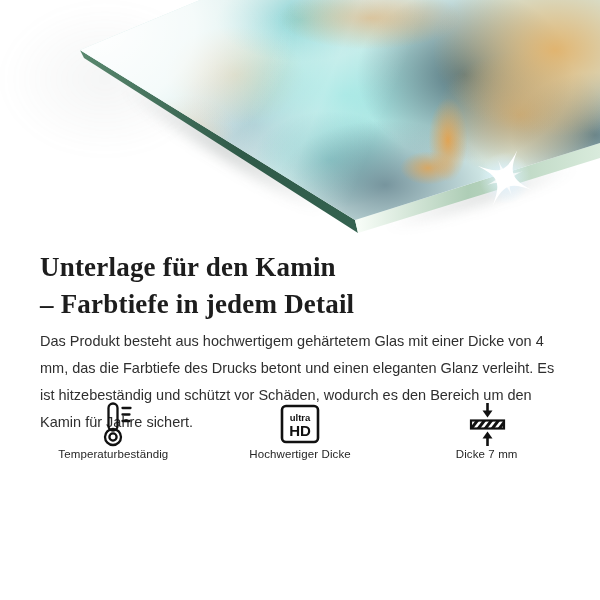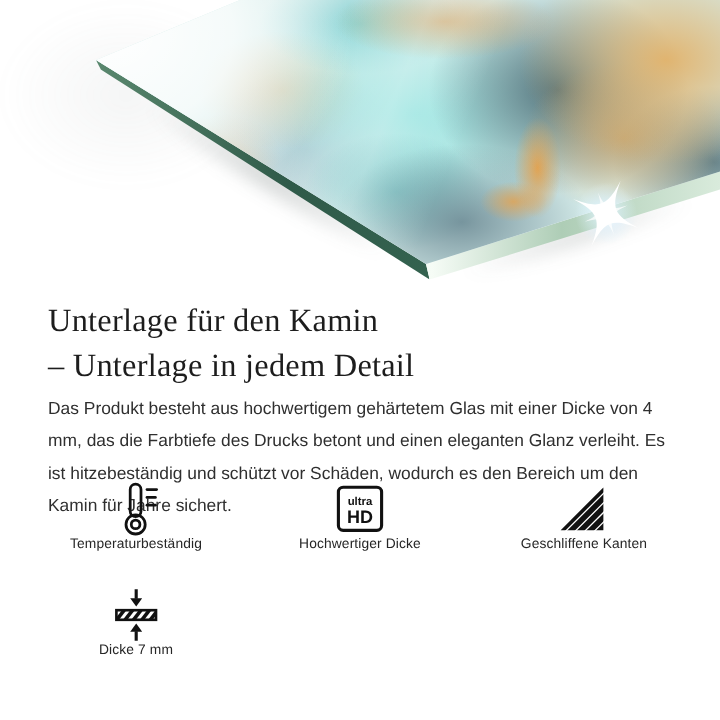--- a/index.html
+++ b/index.html
@@ -61,21 +61,21 @@
       radial-gradient(ellipse 70px 50px at 185px 130px,rgba(228,172,110,.4) 0%,rgba(228,172,110,0) 70%),
       radial-gradient(ellipse 120px 95px at 255px 125px,rgba(172,182,198,.65) 0%,rgba(172,182,198,0) 72%),
       radial-gradient(ellipse 160px 110px at 180px 60px,rgba(205,235,232,.9) 0%,rgba(205,235,232,0) 75%);
   }
   .sparkle{position:absolute;left:463px;top:136px;}
 
   
   .headline{
     position:absolute;left:40px;top:231px;
     font-family:"Liberation Serif",serif;
-    font-size:27px;line-height:37px;font-weight:400;color:#1d1d1d;
+    font-size:27px;line-height:37px;font-weight:700;color:#1d1d1d;
     letter-spacing:.2px;
   }
   .headline span{display:block;}
   .body-text{
     position:absolute;left:40px;top:313px;width:524px;
     font-size:14.5px;line-height:27px;color:#2f2f2f;
   }
 
   
   .features{
@@ -110,21 +110,21 @@
       <path d="M0,-30 C1.5,-6 6,-1.5 30,0 C6,1.5 1.5,6 0,30 C-1.5,6 -6,1.5 -30,0 C-6,-1.5 -1.5,-6 0,-30 Z" fill="#ffffff"></path>
     </g>
     <g transform="rotate(69)" opacity="0.75">
       <path d="M0,-19 C1,-4 4,-1 19,0 C4,1 1,4 0,19 C-1,4 -4,1 -19,0 C-4,-1 -1,-4 0,-19 Z" fill="#ffffff"></path>
     </g>
   </svg>
 </div>
 
 <h1 class="headline">
   <span>Unterlage für den Kamin</span>
-  <span>– Unterlage in jedem Detail</span>
+  <span>– Farbtiefe in jedem Detail</span>
 </h1>
 
 <p class="body-text">Das Produkt besteht aus hochwertigem gehärtetem Glas mit einer Dicke von 4 mm, das die Farbtiefe des Drucks betont und einen eleganten Glanz verleiht. Es ist hitzebeständig und schützt vor Schäden, wodurch es den Bereich um den Kamin für Jahre sichert.</p>
 
 <div class="features">
 
   <div class="feature">
     <div class="icon-box">
       <svg width="48" height="48" viewBox="0 0 48 48" fill="none" stroke="#111" stroke-width="2.3" stroke-linecap="round" stroke-linejoin="round">
         <rect x="19.5" y="3.5" width="9" height="27" rx="4.5"></rect>
@@ -144,40 +144,20 @@
         <rect x="6" y="6" width="36" height="36" rx="4" fill="none" stroke="#111" stroke-width="2.6"></rect>
         <text x="24" y="21" text-anchor="middle" font-family="Liberation Sans, sans-serif" font-size="9.5" font-weight="bold" fill="#111">ultra</text>
         <text x="24" y="36" text-anchor="middle" font-family="Liberation Sans, sans-serif" font-size="15" font-weight="bold" fill="#111">HD</text>
       </svg>
     </div>
     <div class="label">Hochwertiger Dicke</div>
   </div>
 
 
 
-  <div class="feature">
-    <div class="icon-box">
-      <svg width="48" height="48" viewBox="0 0 48 48">
-        <defs>
-          <clipPath id="tri">
-              <path d="M4 42 L40 6 L40 42 Z"></path>
-            </clipPath>
-        </defs>
-        <g clip-path="url(#tri)" stroke="#111" stroke-width="4.6">
-          <line x1="0" y1="47" x2="47" y2="0"></line>
-          <line x1="0" y1="55" x2="55" y2="0"></line>
-          <line x1="0" y1="63" x2="63" y2="0"></line>
-          <line x1="0" y1="71" x2="71" y2="0"></line>
-          <line x1="0" y1="79" x2="79" y2="0"></line>
-          <line x1="0" y1="87" x2="87" y2="0"></line>
-        </g>
-      </svg>
-    </div>
-    <div class="label">Geschliffene Kanten</div>
-  </div>
 
   <div class="feature">
     <div class="icon-box">
       <svg width="48" height="48" viewBox="0 0 48 48">
         <defs>
           <clipPath id="bar">
               <rect x="8" y="20.5" width="33" height="8"></rect>
             </clipPath>
         </defs>
         <rect x="8" y="20.5" width="33" height="8" fill="none" stroke="#111" stroke-width="2.2"></rect>

